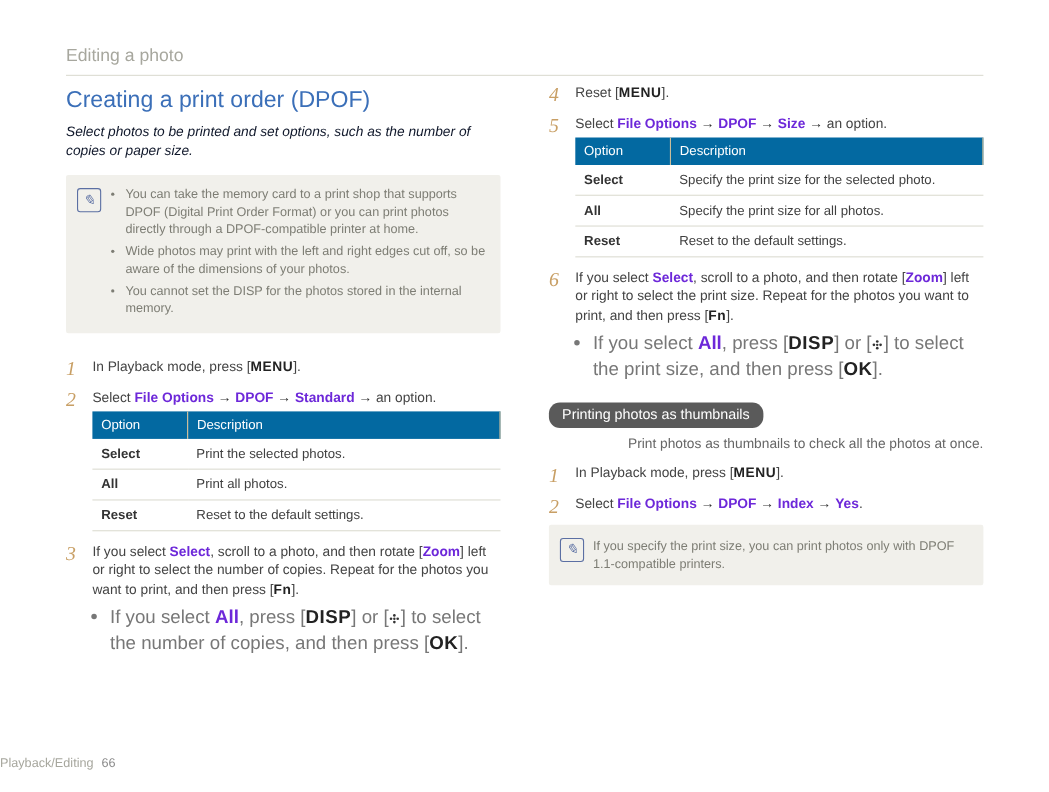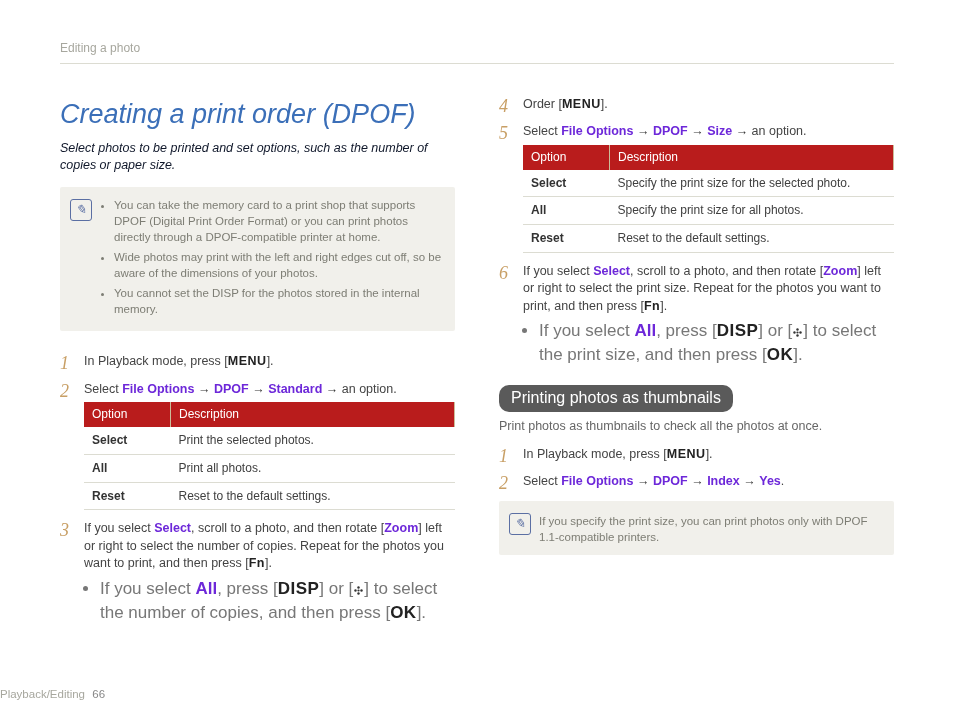--- a/index.html
+++ b/index.html
@@ -14,38 +14,37 @@
   }
   .page {
     width: 954px;
     height: 720px;
     box-sizing: border-box;
     padding: 40px 60px 20px 60px;
     position: relative;
   }
   .header {
     color: #a7a79e;
-    font-size: 12px;
+    font-size: 16px;
     border-bottom: 1px solid #dcdcd2;
     padding-bottom: 6px;
-    margin-bottom: 32px;
+    margin-bottom: 7px;
   }
   .columns {
     display: flex;
     gap: 44px;
   }
   .col {
     width: 50%;
   }
   h2.section-title {
     color: #3b6fb8;
     font-weight: normal;
-    font-size: 27px;
+    font-size: 21px;
     margin: 0 0 6px 0;
-    font-style: italic;
   }
   .lead {
     color: #0f172a;
     margin-bottom: 12px;
     font-style: italic;
   }
   .note-box {
     background: #f1f0eb;
     border-radius: 2px;
     padding: 10px 12px 10px 10px;
@@ -113,21 +112,21 @@
   .arrow { color:#333; font-weight:normal;}
   .nav-path { color:#444; }
 
   table.opts {
     border-collapse: collapse;
     width: 100%;
     margin: 4px 0 10px 0;
     font-size: 12px;
   }
   table.opts th {
-    background: #b91c1c;
+    background: #0369a1;
     color: #fff;
     font-weight: normal;
     text-align: left;
     padding: 4px 8px;
     border-right: 1px solid #cbbd9a;
   }
   table.opts th:first-child { width: 70px; }
   table.opts td {
     padding: 5px 8px;
     border-bottom: 1px solid #dcdcd2;
@@ -143,27 +142,28 @@
     color: #777;
   }
   .sub-bullet li { margin-bottom: 2px; }
 
   .pill {
     display: inline-block;
     background: #5a5a5a;
     color: #fff;
     border-radius: 10px;
     padding: 2px 12px 3px 12px;
-    font-size: 16px;
+    font-size: 13px;
     margin-top: 8px;
     margin-bottom: 6px;
   }
   .thumb-lead {
     color:#666;
     margin-bottom: 10px;
+    text-align: right;
   }
 
   .flower-icon {
     display: inline-block;
     width: 11px; height: 11px;
     vertical-align: -2px;
   }
 
   .footer {
     position: absolute;
@@ -245,21 +245,21 @@
                 </svg><span>] to select the number of copies, and then press [</span><span class="key">OK</span><span>].</span>
             </li>
           </ul>
         </li>
       </ol>
     </div>
 
     <div class="col">
       <ol class="steps r2">
         <li>
-          <span>Order [</span><span class="key">MENU</span><span>].</span>
+          <span>Reset [</span><span class="key">MENU</span><span>].</span>
         </li>
         <li>
           <span class="nav-path">
             <span>Select </span><span class="strong">File Options</span>
             <span class="arrow">→</span>
             <span class="strong">DPOF</span>
             <span class="arrow">→</span>
             <span class="strong">Size</span>
             <span class="arrow">→</span><span> an option.</span>
           </span>

